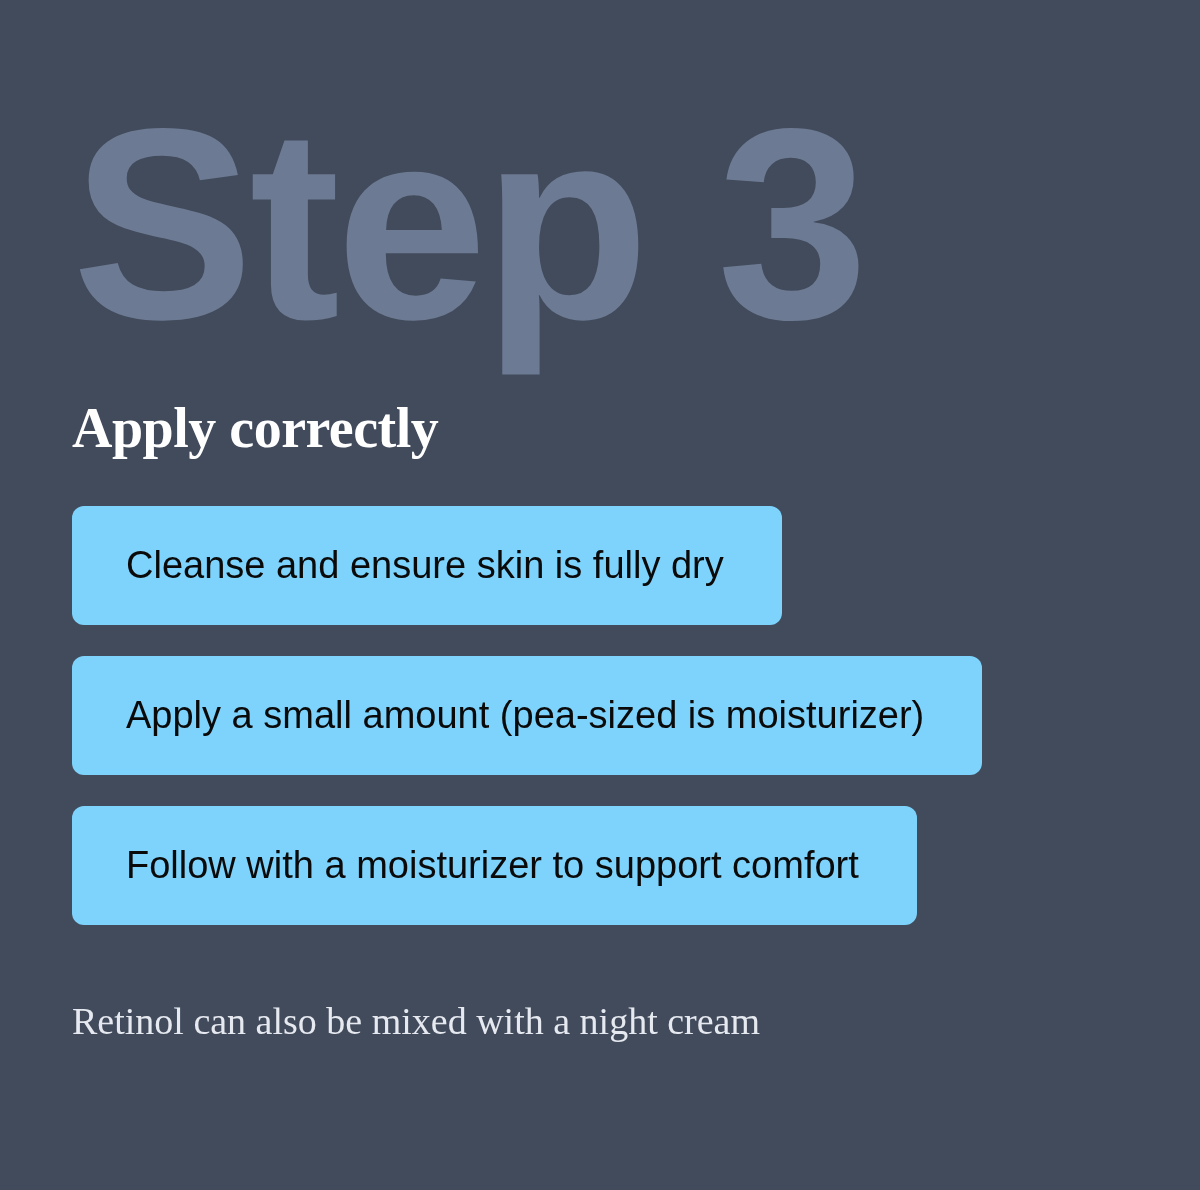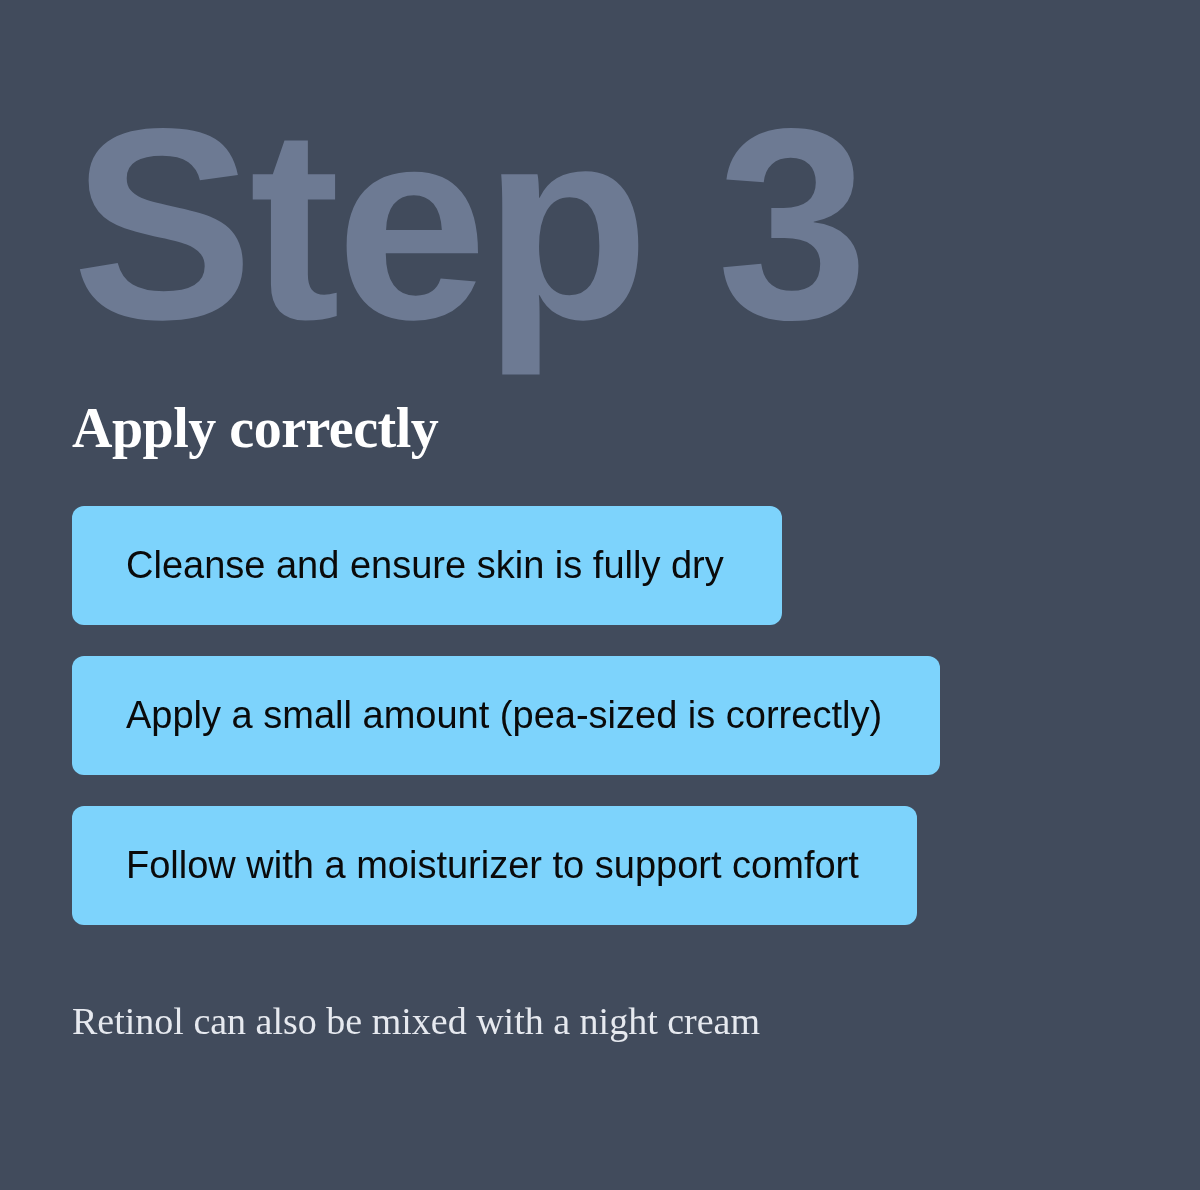--- a/index.html
+++ b/index.html
@@ -96,21 +96,21 @@
 
   <div class="step-eyebrow">Step 3</div>
 
   <div class="headline">Apply correctly</div>
 
   <ul class="pill-list">
     <li class="pill">
       <span class="pill-text">Cleanse and ensure skin is fully dry</span>
     </li>
     <li class="pill">
-      <span class="pill-text">Apply a small amount (pea-sized is correctly)</span>
+      <span class="pill-text">Apply a small amount (pea-sized is moisturizer)</span>
     </li>
     <li class="pill">
       <span class="pill-text">Follow with a moisturizer to support comfort</span>
     </li>
   </ul>
 
   <div class="footnote">
     <span class="footnote-line">Retinol can also be mixed with a night cream</span>
   </div>
 

